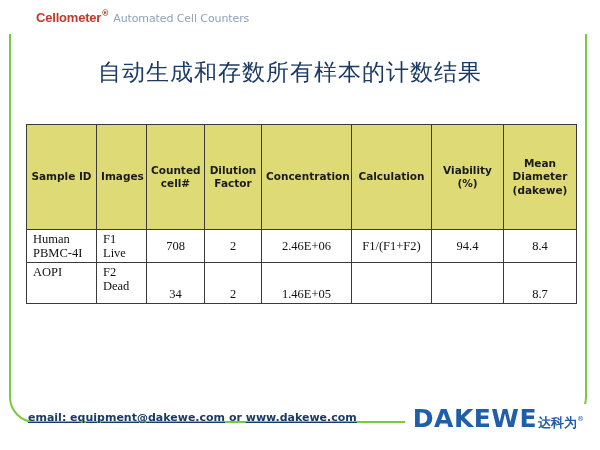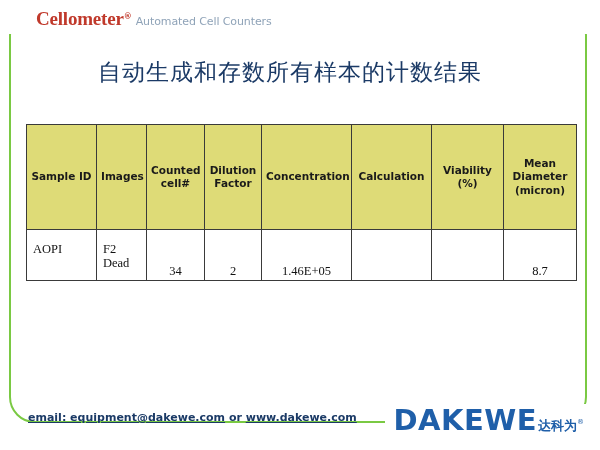--- a/index.html
+++ b/index.html
@@ -46,22 +46,22 @@
     background: #ffffff;
   }
   #brand-logo {
     position: absolute;
     left: 36px;
     top: 9px;
     white-space: nowrap;
     line-height: 1;
   }
   #brand-name {
-    font-family: Liberation Serif, serif;
-    font-size: 19px;
+    font-family: Liberation Sans, sans-serif;
+    font-size: 13px;
     font-weight: bold;
     color: #c0392b;
     letter-spacing: -0.2px;
   }
   #brand-reg {
     font-family: "DejaVu Sans", sans-serif;
     font-size: 8px;
     font-weight: bold;
     color: #c0392b;
     vertical-align: super;
@@ -127,21 +127,21 @@
     padding-left: 6px;
     white-space: pre-line;
   }
   #results-table tbody tr.row-second td {
     height: 36px;
     vertical-align: bottom;
     padding-bottom: 2px;
   }
   #results-table tbody tr.row-second td.cell-left {
     vertical-align: top;
-    padding-top: 12px;
+    padding-top: 2px;
   }
 
   .col-sample   { width: 70px; }
   .col-images   { width: 50px; }
   .col-counted  { width: 58px; }
   .col-dilution { width: 57px; }
   .col-conc     { width: 90px; }
   .col-calc     { width: 80px; }
   .col-viab     { width: 72px; }
   .col-diam     { width: 73px; }
@@ -168,21 +168,21 @@
     position: absolute;
     right: 12px;
     top: 404px;
     background: #ffffff;
     padding: 2px 4px 2px 8px;
     white-space: nowrap;
     line-height: 1;
   }
   #dakewe-en {
     font-family: "DejaVu Sans", sans-serif;
-    font-size: 29px;
+    font-size: 25px;
     font-weight: bold;
     color: #1f5fa9;
     letter-spacing: 0.5px;
   }
   #dakewe-cn {
     font-family: "DejaVu Sans", sans-serif;
     font-size: 13px;
     font-weight: bold;
     color: #1f5fa9;
     margin-left: 1px;
@@ -222,24 +222,35 @@
   </colgroup>
   <thead>
     <tr>
       <th>Sample ID</th>
       <th>Images</th>
       <th>Counted cell#</th>
       <th>Dilution Factor</th>
       <th>Concentration</th>
       <th>Calculation</th>
       <th>Viability (%)</th>
-      <th>Mean Diameter (micron)</th>
+      <th>Mean Diameter (dakewe)</th>
     </tr>
   </thead>
   <tbody>
+    <tr class="row-first">
+      <td class="cell-left">Human
+PBMC-4I</td>
+      <td class="cell-left">F1 Live</td>
+      <td>708</td>
+      <td>2</td>
+      <td>2.46E+06</td>
+      <td>F1/(F1+F2)</td>
+      <td>94.4</td>
+      <td>8.4</td>
+    </tr>
     <tr class="row-second">
       <td class="cell-left"> AOPI</td>
       <td class="cell-left">F2
 Dead</td>
       <td>34</td>
       <td>2</td>
       <td>1.46E+05</td>
       <td></td>
       <td></td>
       <td>8.7</td>

